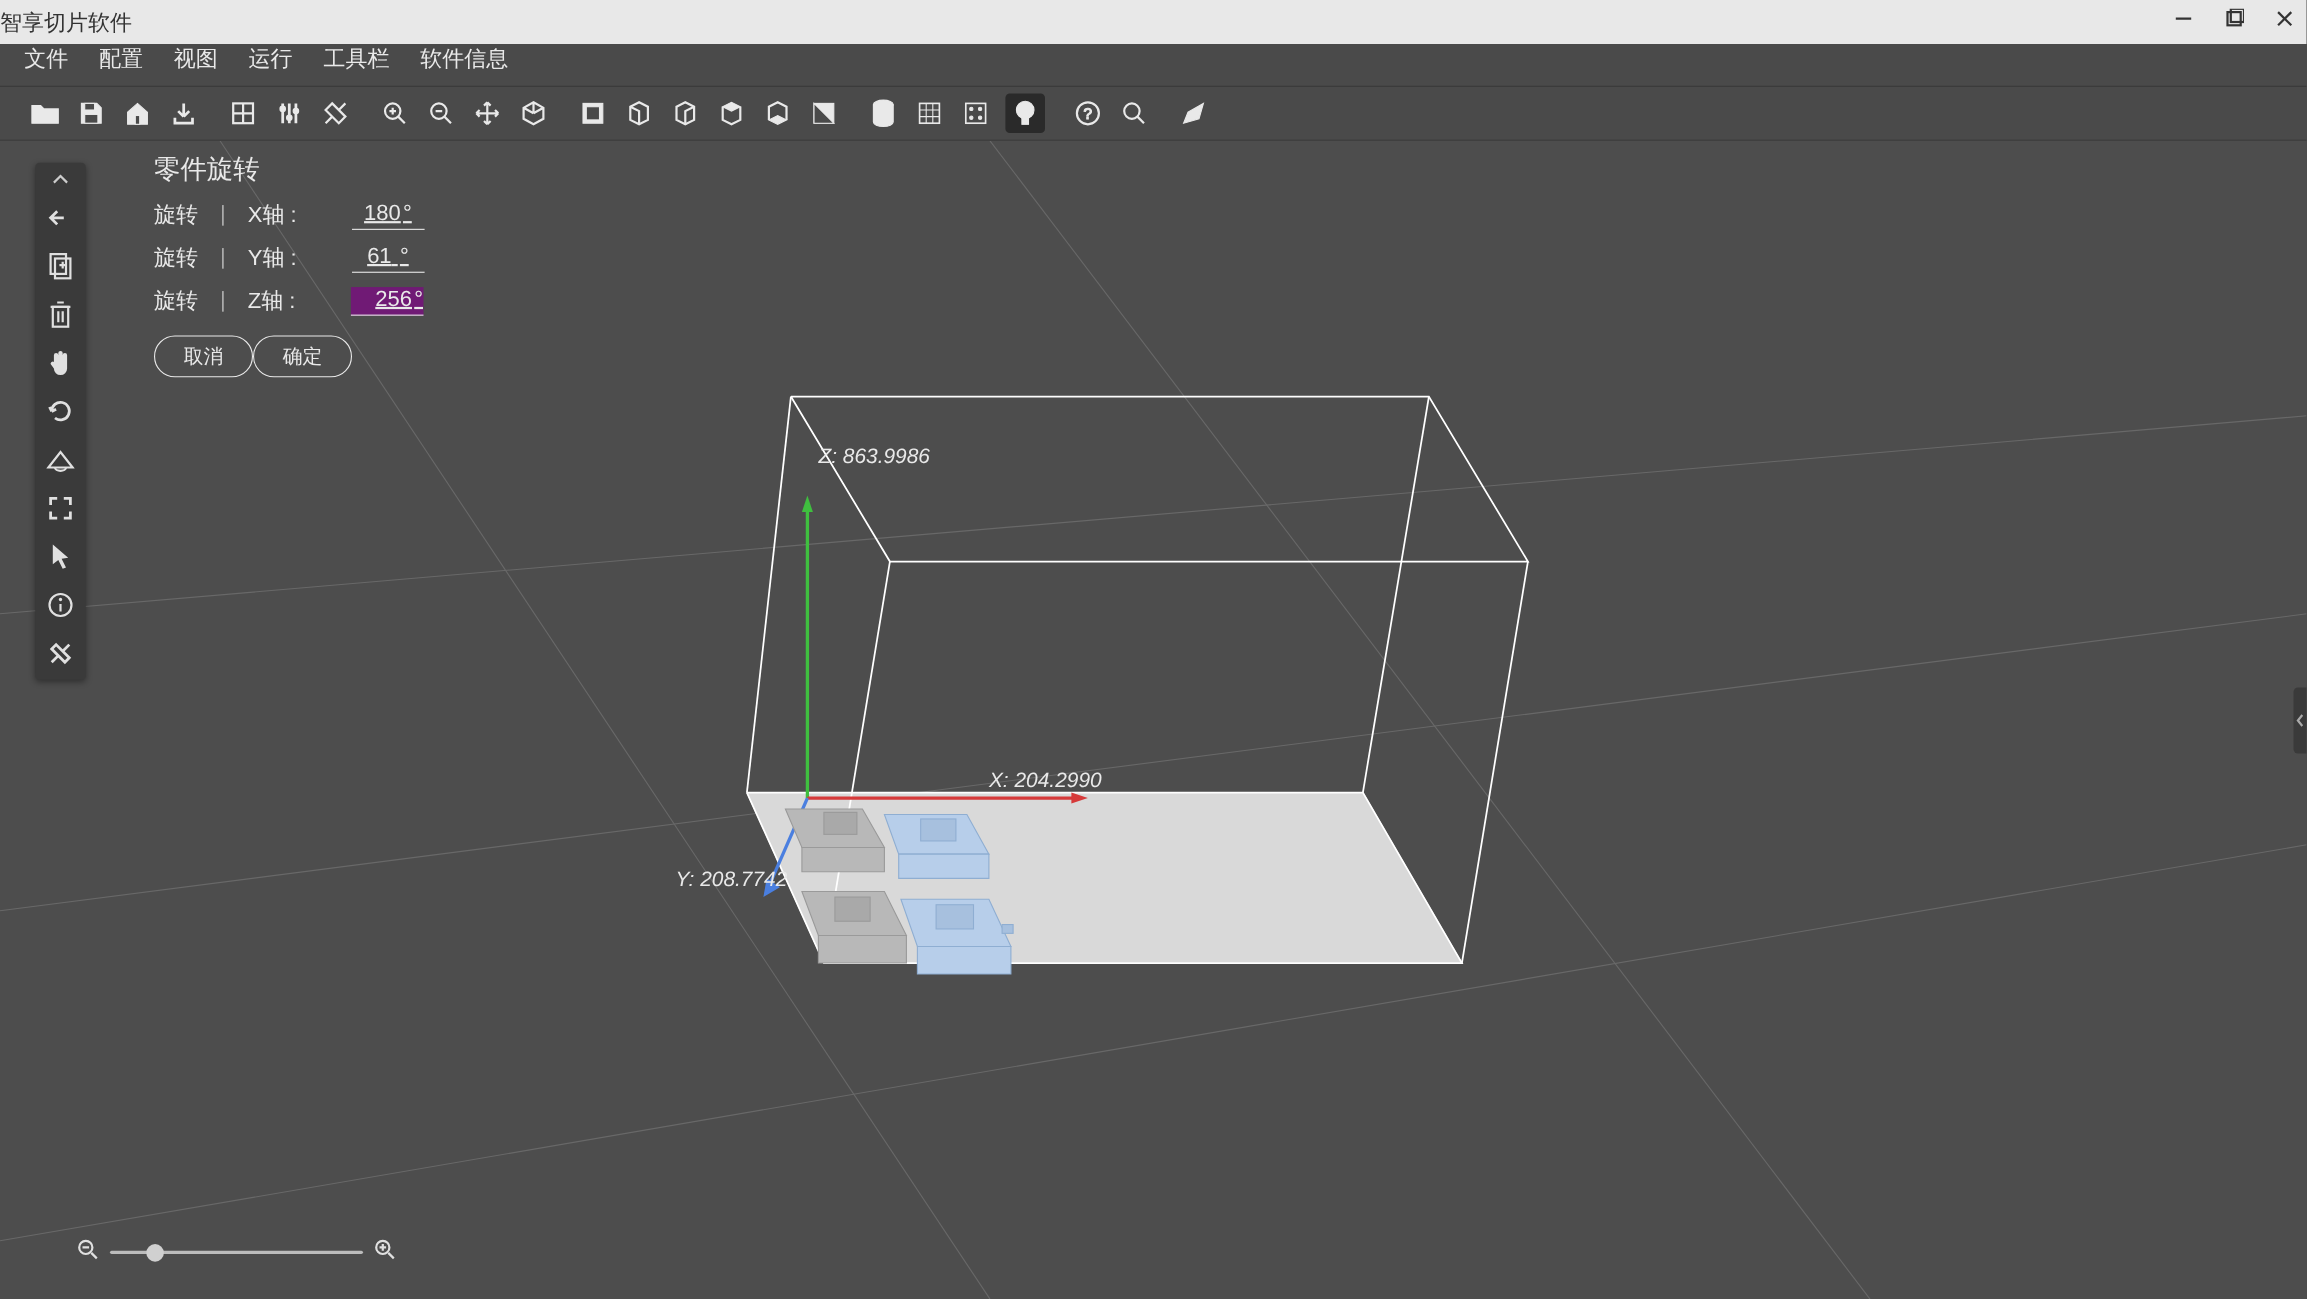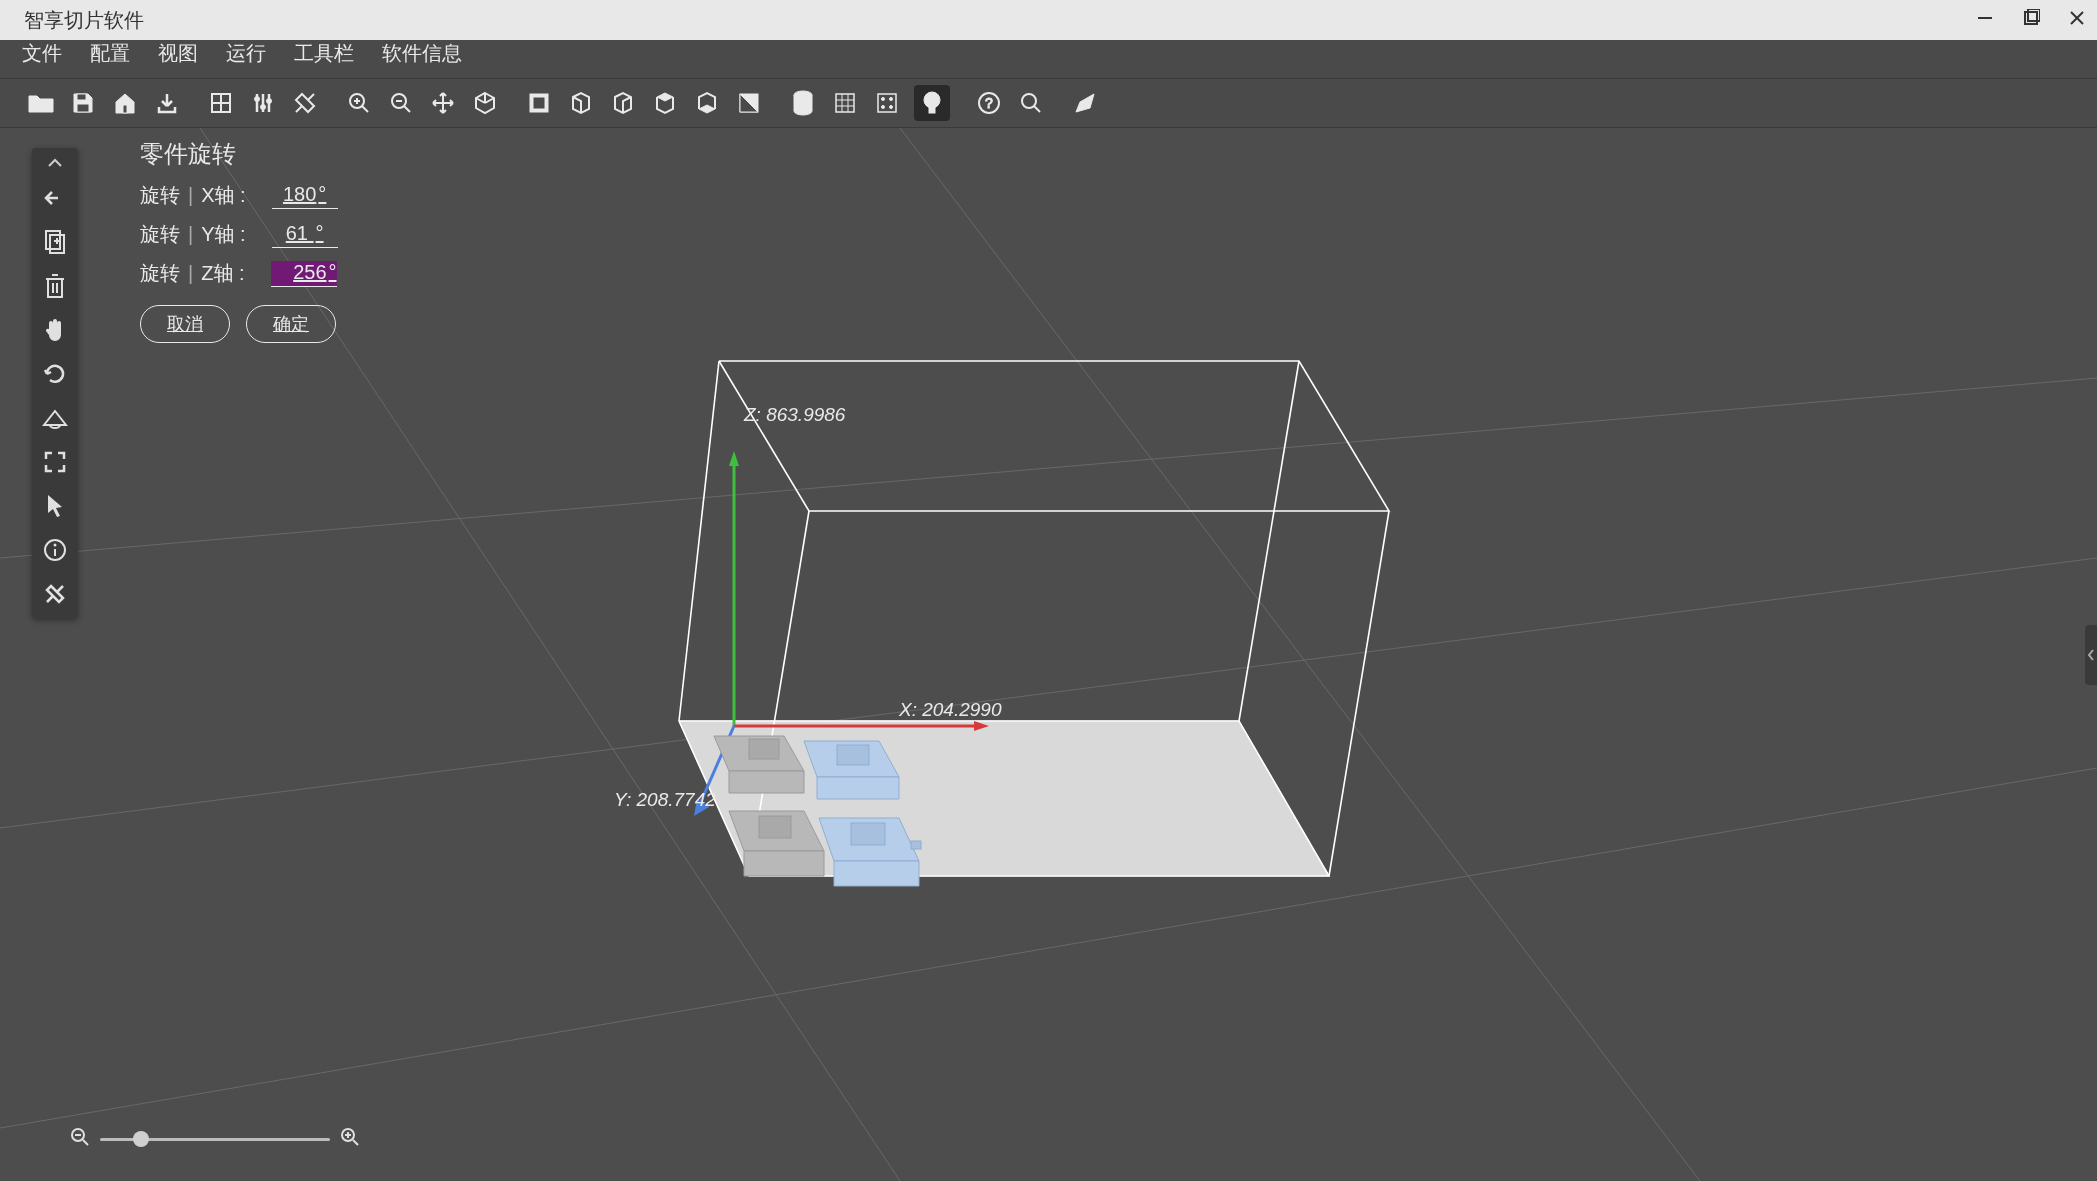--- a/index.html
+++ b/index.html
@@ -1,19 +1,19 @@
 <!DOCTYPE html>
 <html><head>
 <meta charset="utf-8">
 <style>
   * { box-sizing: border-box; margin: 0; padding: 0; }
   body { font-family: "Microsoft YaHei", "PingFang SC", sans-serif; background: #4a4a4a; overflow: hidden; width: 2097px; height: 1181px; }
   
   
-  .titlebar { height: 40px; background: #e8e8e8; display: flex; align-items: center; padding: 0 24px; position: relative; }
+  .titlebar { height: 40px; background: #e8e8e8; display: flex; align-items: center; padding: 0 0; position: relative; }
   .titlebar .title { font-size: 20px; color: #333; }
   .titlebar .winctrls { position: absolute; right: 8px; top: 0; height: 40px; display: flex; align-items: center; gap: 22px; }
   .titlebar .winctrls span { font-size: 20px; color: #333; cursor: pointer; width: 24px; text-align: center; }
   
   
   .menubar { height: 38px; background: #4a4a4a; display: flex; padding: 0 22px; gap: 28px; }
   .menubar .item { font-size: 20px; color: #e9e9e9; cursor: pointer; }
   
   
   .toolbar { height: 50px; background: #4a4a4a; display: flex; align-items: center; padding: 0 26px; border-top: 1px solid #3a3a3a; border-bottom: 1px solid #3a3a3a; position: relative; }
@@ -30,26 +30,26 @@
   .workspace { position: absolute; top: 128px; left: 0; right: 0; bottom: 0; background: #4d4d4d; overflow: hidden; }
   
   
   .vtoolbar { position: absolute; left: 32px; top: 20px; width: 46px; background: #3a3a3a; border-radius: 4px; display: flex; flex-direction: column; align-items: center; padding: 10px 0; gap: 16px; box-shadow: 0 2px 6px rgba(0,0,0,.4); }
   .vtoolbar .collapse { width: 26px; display: flex; justify-content: center; color: #ccc; cursor: pointer; }
   .vtoolbar .vb { width: 28px; height: 28px; display: flex; align-items: center; justify-content: center; cursor: pointer; color: #e9e9e9; }
   
   
   .panel { position: absolute; left: 140px; top: 10px; color: #e9e9e9; }
   .panel .ptitle { font-size: 24px; margin-bottom: 12px; }
-  .panel .row { display: flex; align-items: center; font-size: 20px; margin-bottom: 12px; gap: 4px; }
+  .panel .row { display: flex; align-items: center; font-size: 20px; margin-bottom: 12px; gap: 16px; }
   .panel .row .sep2 { margin: 0 4px; color: #aaa; }
   .panel .row .field { width: 66px; border-bottom: 1.5px solid #e9e9e9; text-align: center; padding-bottom: 2px; text-decoration: underline; }
   .panel .row .field.sel { background: #701a75; text-align: right; }
   .panel .unit { margin-left: 2px; }
-  .panel .btns { display: flex; gap: 16px; margin-top: 18px; text-decoration: underline; }
+  .panel .btns { display: flex; margin-top: 18px; }
   .panel .btn { border: 1.5px solid #e9e9e9; border-radius: 20px; padding: 6px 26px; font-size: 18px; color: #e9e9e9; cursor: pointer; background: transparent; }
   
   
   .scene { position: absolute; left: 50%; top: 48%; transform: translate(-50%,-50%); font-style: italic; }
   .scene text { fill: #e9e9e9; font-size: 19px; font-family: inherit; }
   
   
   .zoomslider { position: absolute; left: 70px; bottom: 30px; display: flex; align-items: center; gap: 10px; color: #e9e9e9; }
   .zoomslider .track { width: 230px; height: 3px; background: #bcbcbc; position: relative; border-radius: 2px; }
   .zoomslider .handle { position: absolute; top: 50%; transform: translate(-50%,-50%); width: 16px; height: 16px; border-radius: 50%; background: #d0d0d0; }

